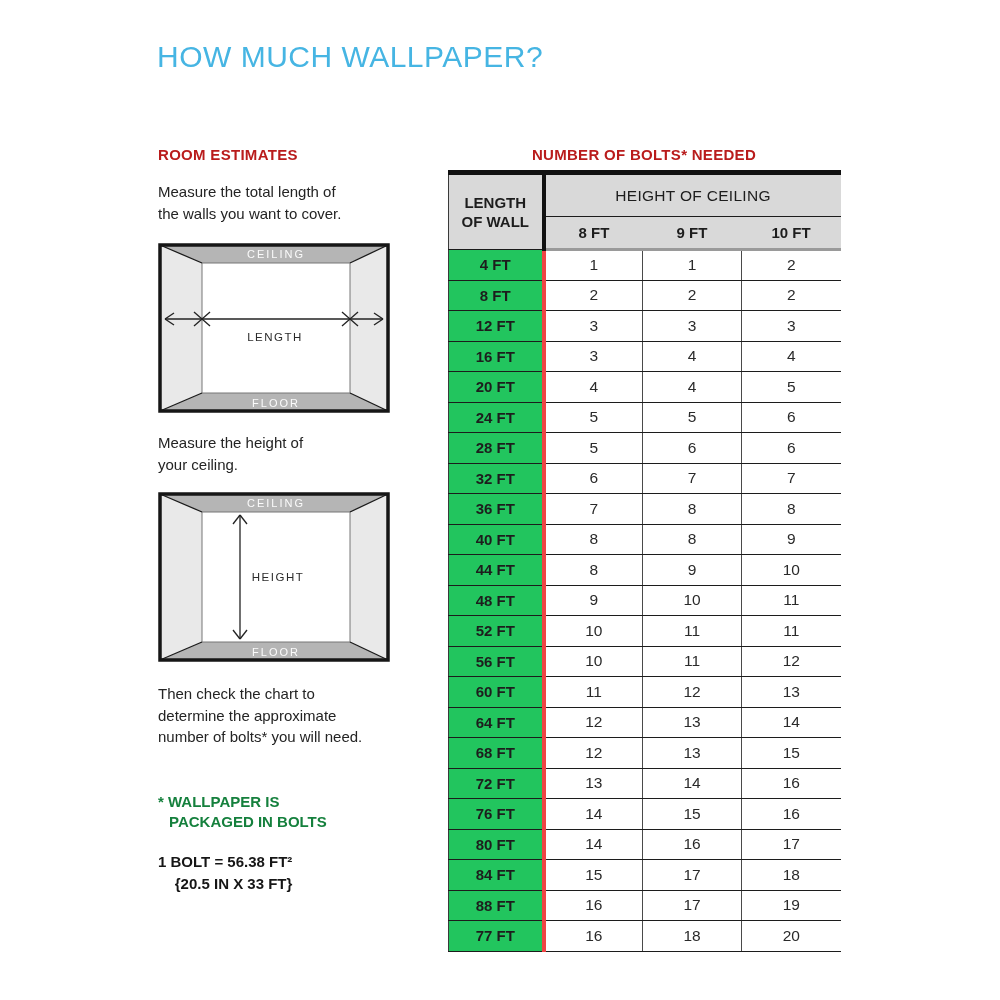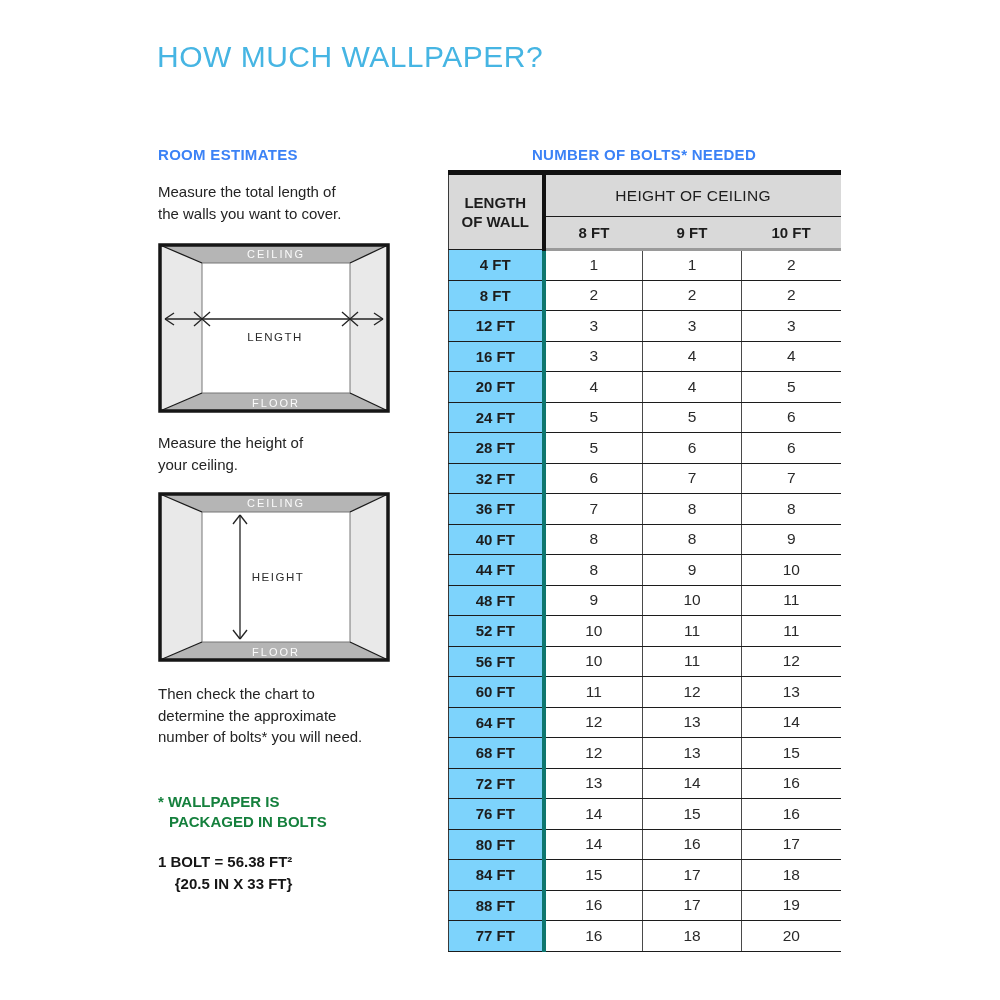--- a/index.html
+++ b/index.html
@@ -12,21 +12,21 @@
   .abs { position: absolute; }
 
   
   .main-title {
     left: 157px; top: 40px;
     font-size: 30px; font-weight: 400; letter-spacing: 0.5px;
     color: #46b5e3;
   }
   .section-heading {
     font-size: 15px; font-weight: 700; letter-spacing: 0.3px;
-    color: #3b82f6;
+    color: #b91c1c;
   }
   .room-heading { left: 158px; top: 146px; }
   .table-heading { left: 448px; top: 146px; width: 392px; text-align: center; }
 
   
   .body-text { font-size: 15px; line-height: 21.5px; white-space: pre-line; color: #242424; }
   .step1 { left: 158px; top: 181px; }
   .step2 { left: 158px; top: 432px; }
   .step3 { left: 158px; top: 683px; }
 
@@ -59,22 +59,22 @@
     background: #d9d9d9; height: 44px;
     border-bottom: 1px solid #1c1c1c;
     font-weight: 400; font-size: 15.5px; letter-spacing: 0.3px;
   }
   .sub-header th {
     background: #d9d9d9; height: 33px;
     border-bottom: 3px solid #9a9a9a;
     font-weight: 700; font-size: 15px;
   }
   td.wall-cell {
-    background: #7dd3fc; height: 30.5px;
-    border-right: 4px solid #0f766e; border-bottom: 1px solid #1c1c1c;
+    background: #22c55e; height: 30.5px;
+    border-right: 4px solid #ef4444; border-bottom: 1px solid #1c1c1c;
     font-weight: 700;
   }
   td.bolt-cell {
     background: #ffffff; height: 30.5px;
     border-bottom: 1px solid #1c1c1c;
     color: #2a2a2a; font-size: 15.5px;
   }
   td.bolt-cell + td.bolt-cell { border-left: 1px solid #4a4a4a; }
 </style>
 </head>

